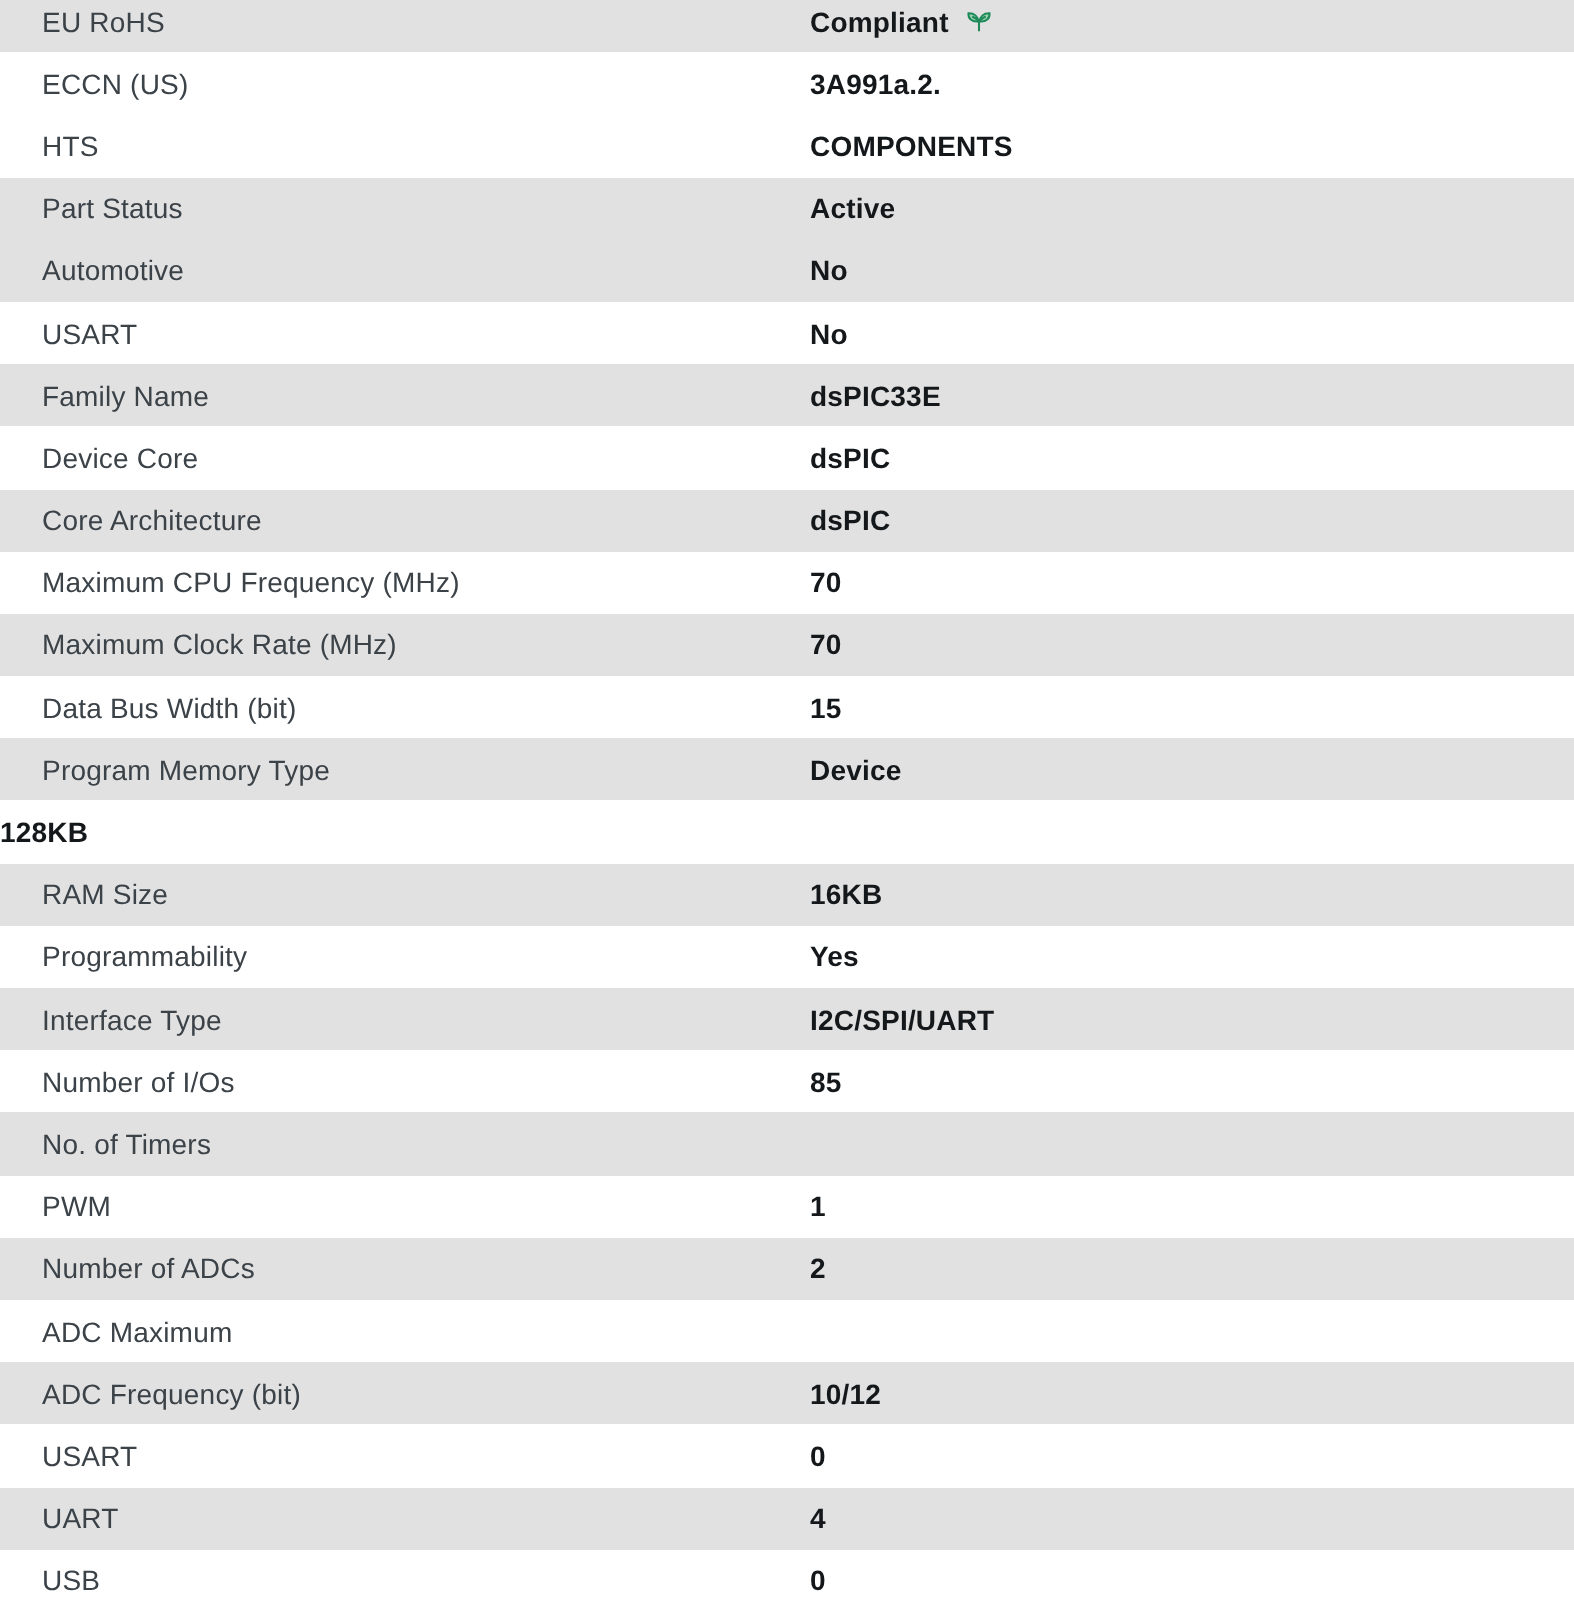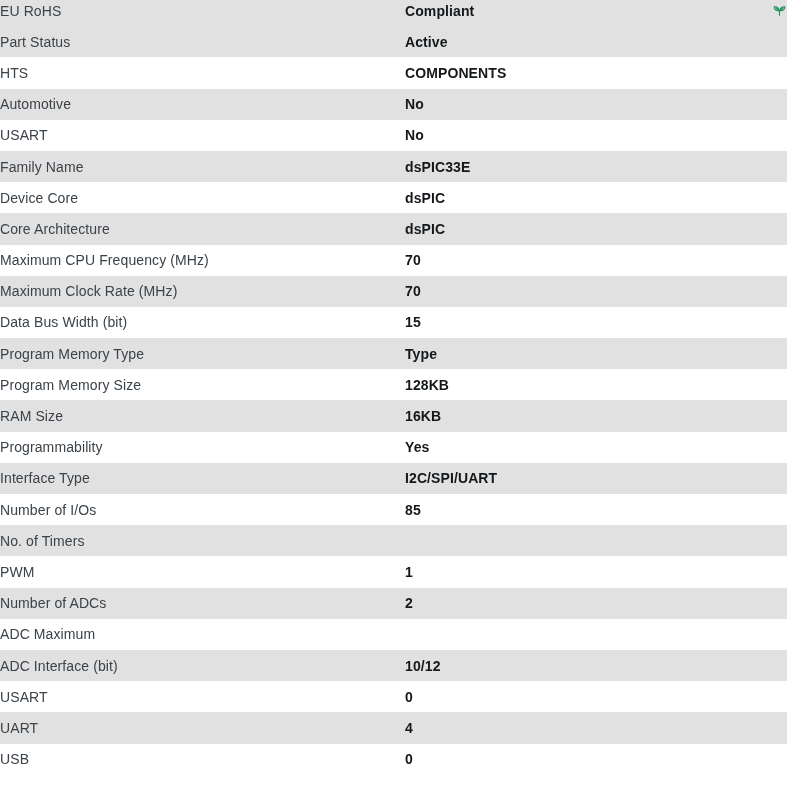--- a/index.html
+++ b/index.html
@@ -34,33 +34,33 @@
     background: var(--shaded-bg);
   }
   .cell {
     font-size: 14px;
     line-height: 1;
     white-space: nowrap;
   }
   .cell.label {
     box-sizing: border-box;
     width: 405px;
+    padding-left: 21px;
     color: var(--label-color);
     font-weight: 400;
     letter-spacing: 0.1px;
   }
   .cell.value {
     flex: 1;
     display: flex;
     align-items: center;
     gap: 8px;
     color: var(--value-color);
     font-weight: 700;
     letter-spacing: 0.1px;
-    justify-content: space-between;
   }
   .leaf-icon {
     display: inline-flex;
     width: 15px;
     height: 15px;
     margin-top: -1px;
   }
   .leaf-icon svg { width: 100%; height: 100%; }
 </style>
 </head>
@@ -78,35 +78,41 @@
       <path d="M7.6 8.2 C7.4 5.6 5.6 3.8 2.4 3.9 C2.1 6.6 4.2 8.6 7.6 8.2 Z" stroke="#1e8a5a" stroke-width="1.1" fill="#9ed4b2"></path>
 
       <path d="M8.4 8.2 C8.6 5.6 10.4 3.8 13.6 3.9 C13.9 6.6 11.8 8.6 8.4 8.2 Z" stroke="#1e8a5a" stroke-width="1.1" fill="#9ed4b2"></path>
 
       <path d="M8 13.5 C8 10.5 8 9.2 8 7.8 M8 8.2 C6.8 6.8 5.4 6 4.4 5.6 M8 8.2 C9.2 6.8 10.6 6 11.6 5.6" fill="none" stroke="#1e8a5a" stroke-width="1.1"></path>
     </svg>
   </span>
 </div>
   </div>
 
+  <div class="spec-row">
+    <div class="cell label">ECCN (US)</div>
+    <div class="cell value">
+      <span class="value-text">3A991a.2.</span>
+    </div>
+  </div>
+
+  <div class="spec-row">
+    <div class="cell label">HTS</div>
+    <div class="cell value">
+      <span class="value-text">COMPONENTS</span>
+    </div>
+  </div>
 
   <div class="spec-row shaded">
     <div class="cell label">Part Status</div>
     <div class="cell value">
       <span class="value-text">Active</span>
     </div>
   </div>
 
-  <div class="spec-row">
-    <div class="cell label">HTS</div>
-    <div class="cell value">
-      <span class="value-text">COMPONENTS</span>
-    </div>
-  </div>
-
   <div class="spec-row shaded">
     <div class="cell label">Automotive</div>
     <div class="cell value">
       <span class="value-text">No</span>
     </div>
   </div>
 
   <div class="spec-row">
     <div class="cell label">USART</div>
     <div class="cell value">
@@ -152,26 +158,25 @@
   <div class="spec-row">
     <div class="cell label">Data Bus Width (bit)</div>
     <div class="cell value">
       <span class="value-text">15</span>
     </div>
   </div>
 
   <div class="spec-row shaded">
     <div class="cell label">Program Memory Type</div>
     <div class="cell value">
-      <span class="value-text">Type</span>
-    </div>
-  </div>
-
-  <div class="spec-row">
-    <div class="cell label">Program Memory Size</div>
+      <span class="value-text">Device</span>
+    </div>
+  </div>
+
+  <div class="spec-row">
     <div class="cell value">
       <span class="value-text">128KB</span>
     </div>
   </div>
 
   <div class="spec-row shaded">
     <div class="cell label">RAM Size</div>
     <div class="cell value">
       <span class="value-text">16KB</span>
     </div>
@@ -214,21 +219,21 @@
     <div class="cell value">
       <span class="value-text">2</span>
     </div>
   </div>
 
   <div class="spec-row">
     <div class="cell label">ADC Maximum</div>
   </div>
 
   <div class="spec-row shaded">
-    <div class="cell label">ADC Interface (bit)</div>
+    <div class="cell label">ADC Frequency (bit)</div>
     <div class="cell value">
       <span class="value-text">10/12</span>
     </div>
   </div>
 
   <div class="spec-row">
     <div class="cell label">USART</div>
     <div class="cell value">
       <span class="value-text">0</span>
     </div>

